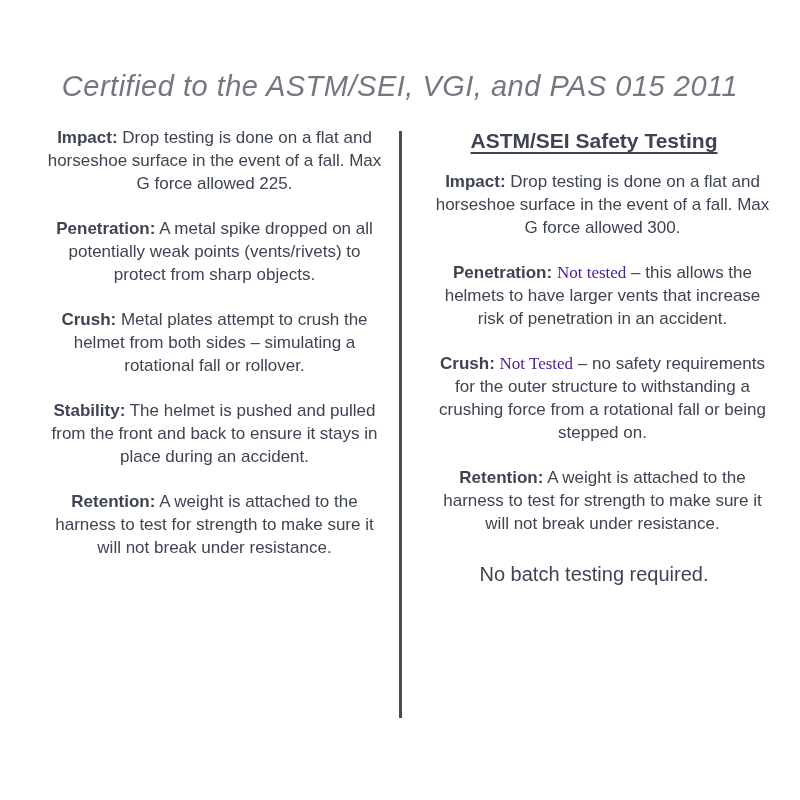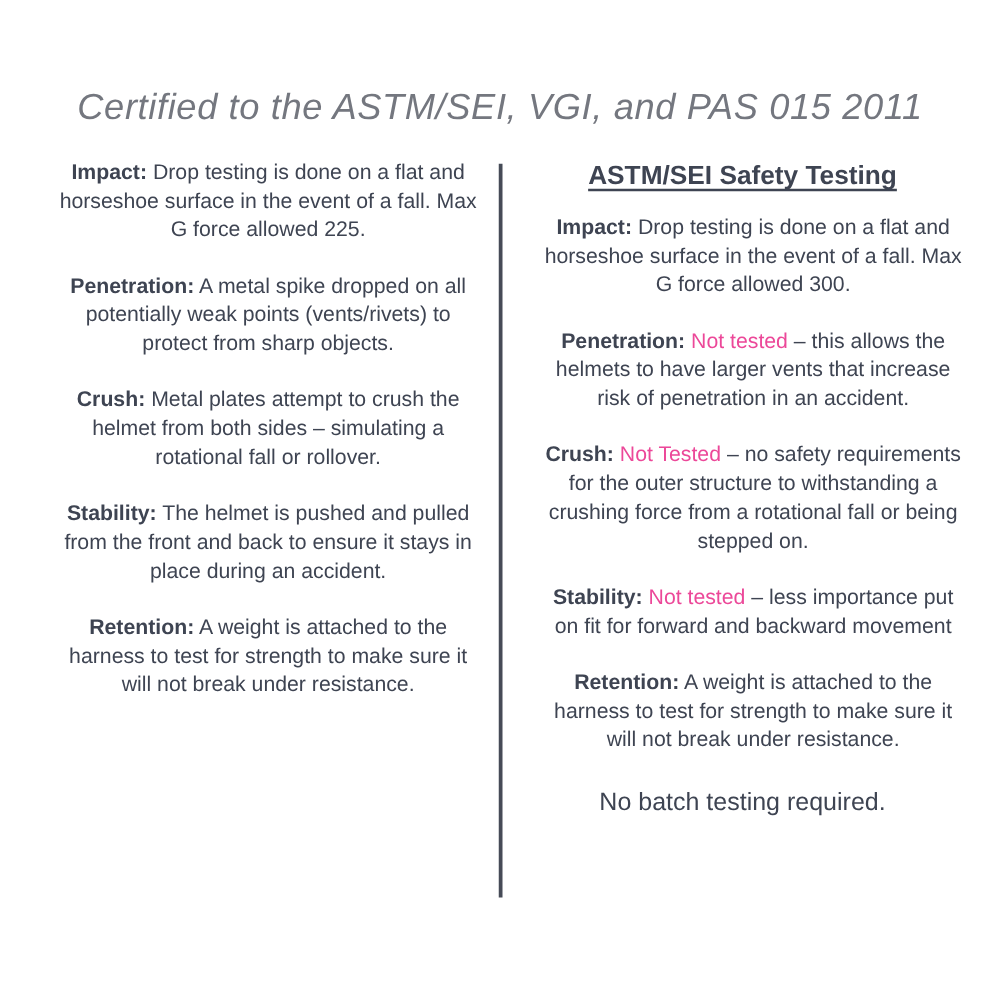--- a/index.html
+++ b/index.html
@@ -42,21 +42,21 @@
     margin-bottom: 14px;
     line-height: 30px;
   }
   .para {
     font-size: 17px;
     line-height: 23px;
     margin: 0 0 22px 17px;
     color: #3e4452;
   }
   .para b { font-weight: bold; }
-  .red { color: #ec4899; }
+  .red { color: #4c1d95; font-family: Liberation Serif, serif; }
   .footnote {
     font-size: 20px;
     line-height: 26px;
     margin-top: 26px;
     color: #3e4452;
   }
   .divider {
     position: absolute;
     left: 399px;
     top: 131px;
@@ -100,23 +100,20 @@
       <span>Drop testing is done on a flat and horseshoe surface in the event of a fall. Max G force allowed 300.</span></p>
 
     <p class="para"><b>Penetration:</b>
       <span class="red">Not tested</span>
       <span>– this allows the helmets to have larger vents that increase risk of penetration in an accident.</span></p>
 
     <p class="para"><b>Crush:</b>
       <span class="red">Not Tested</span>
       <span>– no safety requirements for the outer structure to withstanding a crushing force from a rotational fall or being stepped on.</span></p>
 
-    <p class="para"><b>Stability:</b>
-      <span class="red">Not tested</span>
-      <span>– less importance put on fit for forward and backward movement</span></p>
 
     <p class="para"><b>Retention:</b>
       <span>A weight is attached to the harness to test for strength to make sure it will not break under resistance.</span></p>
 
     <div class="footnote">No batch testing required.</div>
   </div>
 
 </div>
 
 </body></html>

